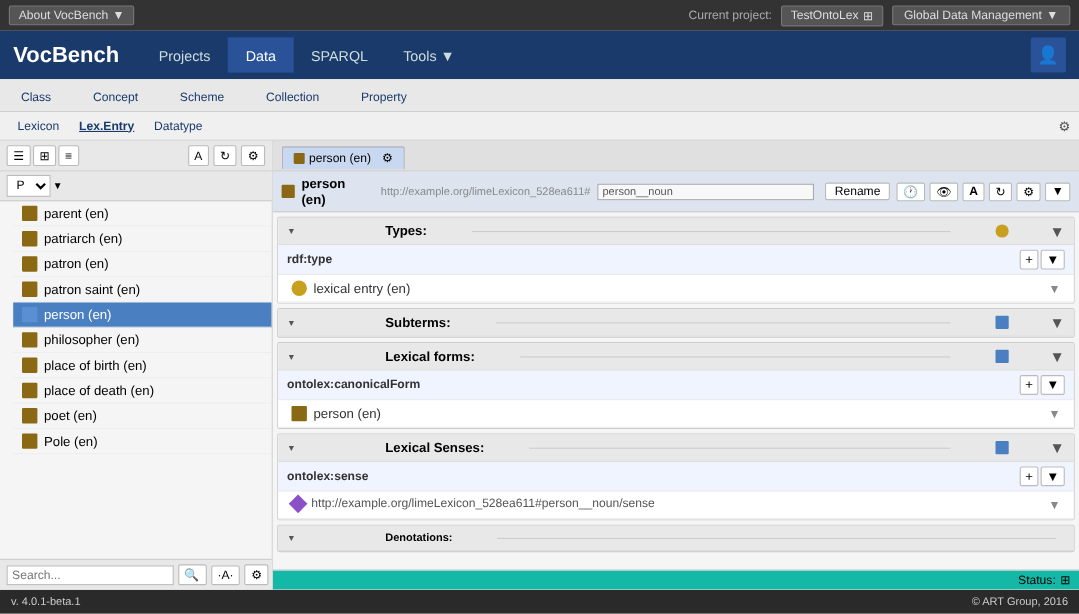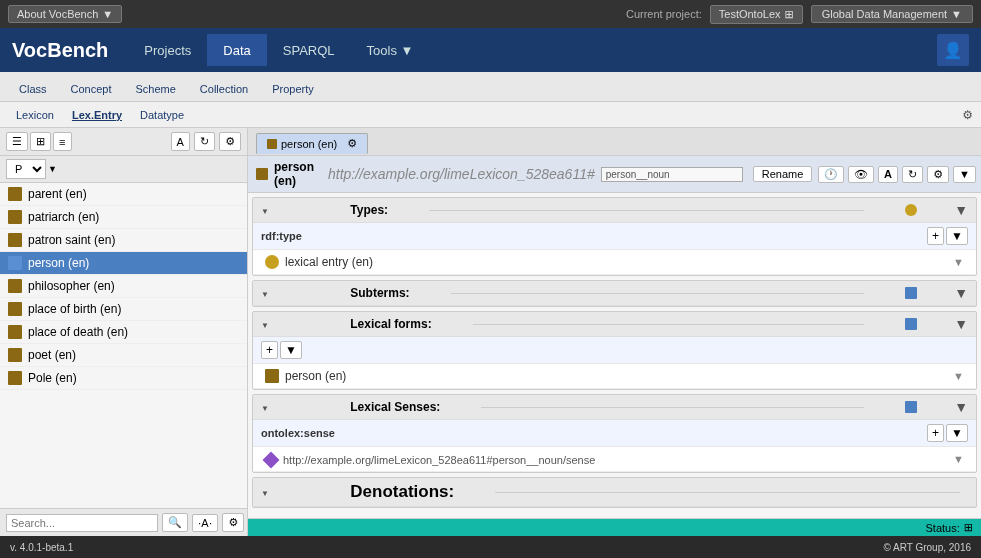--- a/index.html
+++ b/index.html
@@ -16,38 +16,38 @@
 
     
     .header-nav { background: #1a3a6b; color: white; display: flex; align-items: center; height: 44px; padding: 0 12px; gap: 0; }
     .brand { font-size: 20px; font-weight: bold; color: white; margin-right: 20px; }
     .nav-item { color: #cdd; padding: 0 16px; height: 32px; display: flex; align-items: center; font-size: 13px; cursor: pointer; text-decoration: none; }
     .nav-item:hover, .nav-item.active { background: #2a5298; color: white; }
     .nav-item.active { background: #2a5298; }
     .nav-user { margin-left: auto; width: 32px; height: 32px; background: #2a5298; border-radius: 2px; display: flex; align-items: center; justify-content: center; cursor: pointer; }
 
     
-    .sub-tabs { background: #e8e8e8; border-bottom: 1px solid #ccc; display: flex; align-items: center; padding: 4px 8px 0; gap: 2px; height: 30px; }
+    .sub-tabs { background: #e8e8e8; border-bottom: 1px solid #ccc; display: flex; align-items: center; padding: 4px 8px 0; gap: 16px; height: 30px; }
     .sub-tab { padding: 3px 10px; font-size: 11px; cursor: pointer; border: 1px solid transparent; border-bottom: none; border-radius: 2px 2px 0 0; background: transparent; color: #1a3a6b; }
     .sub-tab-row2 { background: #f0f0f0; border-bottom: 1px solid #ccc; display: flex; align-items: center; padding: 3px 8px; gap: 2px; height: 26px; }
     .sub-tab2 { padding: 2px 8px; font-size: 11px; cursor: pointer; color: #1a3a6b; }
     .sub-tab2.active { font-weight: bold; text-decoration: underline; text-align: right; }
     .gear-icon-sm { margin-left: auto; cursor: pointer; color: #555; }
 
     
     .main-layout { display: flex; height: calc(558px - 28px - 44px - 30px - 26px - 22px); }
 
     
     .left-panel { width: 248px; background: #f5f5f5; border-right: 1px solid #ccc; display: flex; flex-direction: column; }
     .left-toolbar { display: flex; align-items: center; padding: 4px 6px; gap: 4px; background: #e8e8e8; border-bottom: 1px solid #ccc; }
     .toolbar-btn { background: #fff; border: 1px solid #bbb; padding: 2px 5px; cursor: pointer; border-radius: 2px; font-size: 11px; display: flex; align-items: center; }
     .toolbar-btn-group { display: flex; gap: 2px; }
     .alpha-filter { display: flex; align-items: center; gap: 2px; padding: 3px 6px; background: #e8e8e8; border-bottom: 1px solid #ccc; }
     .alpha-select { border: 1px solid #bbb; background: #fff; padding: 2px 4px; font-size: 11px; width: 40px; }
-    .entry-list { flex: 1; overflow-y: auto; }
+    .entry-list { flex: 1; overflow-y: auto; padding-left: 12px; }
     .entry-item { display: flex; align-items: center; padding: 4px 8px; gap: 6px; cursor: pointer; border-bottom: 1px solid #eee; font-size: 12px; }
     .entry-item.selected { background: #4a7fc1; color: white; }
     .entry-icon { width: 14px; height: 14px; background: #8b6914; border-radius: 1px; display: inline-block; flex-shrink: 0; }
     .search-bar { display: flex; align-items: center; padding: 4px 6px; gap: 4px; background: #e8e8e8; border-top: 1px solid #ccc; }
     .search-input { flex: 1; border: 1px solid #bbb; padding: 2px 4px; font-size: 11px; background: #fff; }
 
     
     .right-panel { flex: 1; display: flex; flex-direction: column; background: #f5f5f5; overflow: hidden; }
     .right-tabs { display: flex; align-items: center; background: #e0e0e0; border-bottom: 1px solid #ccc; padding: 4px 8px 0; height: 28px; }
     .right-tab { padding: 3px 10px; font-size: 11px; cursor: pointer; background: #c8d8f0; border: 1px solid #aaa; border-bottom: 1px solid #c8d8f0; border-radius: 2px 2px 0 0; display: flex; align-items: center; gap: 4px; }
@@ -60,21 +60,21 @@
     
     .sections-container { flex: 1; overflow-y: auto; padding: 4px; }
     .section { background: white; border: 1px solid #ccc; border-radius: 2px; margin-bottom: 4px; }
     .section-header { display: flex; align-items: center; padding: 4px 8px; background: #e8e8e8; border-bottom: 1px solid #ddd; cursor: pointer; gap: 33px; }
     .section-toggle { color: #555; margin-right: 6px; font-size: 10px; }
     .section-action-btn { background: transparent; border: none; cursor: pointer; font-size: 14px; color: #555; }
     .property-row { display: flex; align-items: center; padding: 4px 8px; background: #f0f4ff; border-bottom: 1px solid #e8e8e8; }
     .property-name { font-weight: bold; font-size: 11px; color: #333; flex: 1; }
     .property-actions { display: flex; gap: 2px; }
     .property-add-btn { background: #fff; border: 1px solid #bbb; padding: 1px 4px; cursor: pointer; border-radius: 2px; font-size: 12px; }
-    .value-row { display: flex; align-items: flex-end; padding: 5px 12px; background: white; border-bottom: 1px solid #eee; gap: 6px; }
+    .value-row { display: flex; align-items: flex-start; padding: 5px 12px; background: white; border-bottom: 1px solid #eee; gap: 6px; }
     .value-icon { width: 14px; height: 14px; background: #c8a020; border-radius: 50%; display: inline-block; flex-shrink: 0; }
     .value-text { font-size: 12px; color: #333; flex: 1; }
     .value-actions { margin-left: auto; }
     .value-action-btn { background: transparent; border: none; cursor: pointer; font-size: 11px; color: #888; }
 
     
     .status-bar { height: 22px; background: #2a2a2a; color: #ccc; display: flex; align-items: center; justify-content: space-between; padding: 0 10px; font-size: 10px; }
 
     
     ::-webkit-scrollbar { width: 8px; }
@@ -163,20 +163,24 @@
       <div class="entry-item">
         <span class="entry-icon"></span>
         <span>parent (en)</span>
       </div>
       <div class="entry-item">
         <span class="entry-icon"></span>
         <span>patriarch (en)</span>
       </div>
       <div class="entry-item">
         <span class="entry-icon"></span>
+        <span>patron (en)</span>
+      </div>
+      <div class="entry-item">
+        <span class="entry-icon"></span>
         <span>patron saint (en)</span>
       </div>
       <div class="entry-item selected">
         <span class="entry-icon" style="background:#5b8fd4;"></span>
         <span>person (en)</span>
       </div>
       <div class="entry-item">
         <span class="entry-icon"></span>
         <span>philosopher (en)</span>
       </div>
@@ -211,21 +215,21 @@
       <div class="right-tab">
         <span class="tab-icon"></span>
         <span>person (en)</span>
         <span style="font-size:11px;margin-left:6px;">⚙</span>
       </div>
     </div>
 
     <div class="detail-header">
       <span style="width:12px;height:12px;background:#8b6914;display:inline-block;border-radius:1px;flex-shrink:0;"></span>
       <span style="font-weight:bold;font-size:12px;">person (en)</span>
-      <span style="color:#888;font-size:14px;margin-left:8px;font-style:italic;">http://example.org/limeLexicon_528ea611#</span>
+      <span style="color:#888;font-size:10px;margin-left:8px;">http://example.org/limeLexicon_528ea611#</span>
       <input class="url-input" type="text" value="person__noun" style="">
       <button class="rename-btn">Rename</button>
       <div class="detail-actions">
         <button class="detail-action-btn">🕐</button>
         <button class="detail-action-btn">👁</button>
         <button class="detail-action-btn" style="font-weight:bold;">A</button>
         <button class="detail-action-btn">↻</button>
         <button class="detail-action-btn">⚙</button>
         <button class="detail-action-btn">▼</button>
       </div>
@@ -275,20 +279,21 @@
         <div class="section-header">
           <span class="section-toggle chevron-down"></span>
           <span style="margin-right:6px;">&nbsp;</span>
           <span style="font-weight:bold;font-size:12px;">Lexical forms:</span>
           <div class="section-header-line"></div>
           <span style="width:12px;height:12px;background:#4a7fc1;display:inline-block;border-radius:1px;margin-right:4px;"></span>
           <button class="section-action-btn">▼</button>
         </div>
         <div>
           <div class="property-row">
+            <span class="property-name">ontolex:canonicalForm</span>
             <div class="property-actions">
               <button class="property-add-btn">+</button>
               <button class="property-add-btn">▼</button>
             </div>
           </div>
           <div class="value-row">
             <span style="width:14px;height:14px;background:#8b6914;display:inline-block;border-radius:1px;flex-shrink:0;"></span>
             <span class="value-text">person (en)</span>
             <div class="value-actions">
               <button class="value-action-btn">▼</button>
@@ -321,21 +326,21 @@
               <button class="value-action-btn">▼</button>
             </div>
           </div>
         </div>
       </div>
 
       <div class="section">
         <div class="section-header">
           <span class="section-toggle chevron-down"></span>
           <span style="margin-right:6px;">&nbsp;</span>
-          <span style="font-weight:bold;font-size:17px;">Denotations:</span>
+          <span style="font-weight:bold;font-size:10px;">Denotations:</span>
           <div class="section-header-line"></div>
         </div>
       </div>
 
     </div>
 
     <div style="display:flex;justify-content:flex-end;align-items:center;padding:2px 8px;background:#14b8a6;border-top:1px solid #ccc;font-size:11px;">
       <span>Status:</span>
       <span style="margin-left:4px;">⊞</span>
     </div>

